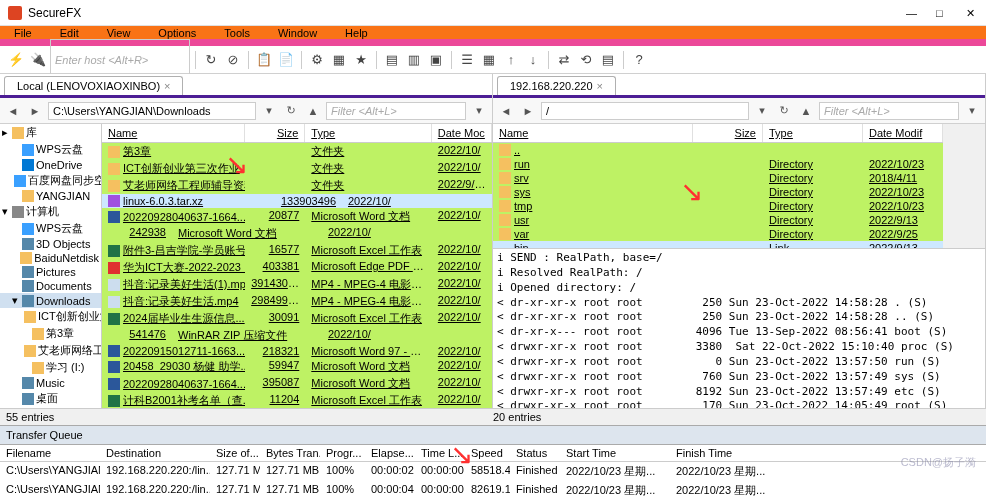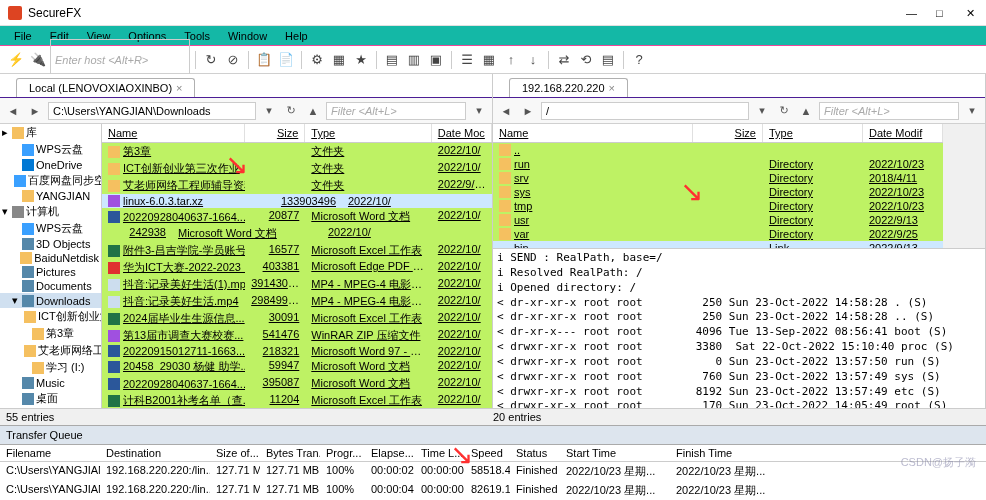--- a/index.html
+++ b/index.html
@@ -2,29 +2,29 @@
 <html><head>
 <meta charset="utf-8">
 <style>
 * { margin: 0; padding: 0; box-sizing: border-box; font-family: "Segoe UI", Tahoma, sans-serif; font-size: 11px; }
 body { background: #f0f0f0; width: 986px; height: 500px; overflow: hidden; display: flex; flex-direction: column; }
 .titlebar { background: #fff; height: 26px; display: flex; align-items: center; padding: 0 8px; border-bottom: 1px solid #e0e0e0; }
 .titlebar .icon { width: 14px; height: 14px; background: #d42; border-radius: 2px; margin-right: 6px; }
 .titlebar .title { flex: 1; font-size: 12px; }
 .winbtns { display: flex; gap: 18px; }
 .winbtn { width: 12px; height: 12px; cursor: pointer; }
-.menubar { background: #14b8a6; height: 20px; display: flex; align-items: center; padding: 0 6px; gap: 2px; border-bottom: 1px solid #ec4899; }
+.menubar { background: #f97316; height: 20px; display: flex; align-items: center; padding: 0 6px; gap: 12px; border-bottom: 7px solid #ec4899; }
 .menubar span { padding: 2px 8px; cursor: pointer; }
 .toolbar { background: #fff; height: 28px; display: flex; align-items: center; padding: 0 6px; gap: 2px; border-bottom: 1px solid #d0d0d0; }
 .tbtn { width: 20px; height: 20px; display: flex; align-items: center; justify-content: center; cursor: pointer; color: #444; font-size: 13px; }
 .sep { width: 1px; height: 18px; background: #ccc; margin: 0 3px; }
 .hostbox { display: flex; align-items: center; border: 1px solid #ccc; padding: 14px 4px; width: 140px; color: #aaa; font-style: italic; }
 .panes { flex: 1; display: flex; min-height: 0; }
 .pane { flex: 1; display: flex; flex-direction: column; border-right: 1px solid #ccc; min-width: 0; }
-.tabrow { background: #fff; height: 24px; display: flex; align-items: flex-end; border-bottom: 1px solid #4c1d95; padding-left: 16px; }
+.tabrow { background: #fff; height: 24px; display: flex; align-items: flex-end; border-bottom: 3px solid #4c1d95; padding-left: 4px; }
 .tab { background: #fff; border: 1px solid #b0b0b0; border-bottom: none; padding: 3px 12px; border-radius: 3px 3px 0 0; font-size: 11px; display: flex; align-items: center; gap: 4px; }
 .tab .x { color: #888; cursor: pointer; }
 .addrrow { background: #f8f8f8; height: 26px; display: flex; align-items: center; padding: 0 4px; gap: 4px; border-bottom: 1px solid #d0d0d0; }
 .pathbox { flex: 1; border: 1px solid #ccc; background: #fff; padding: 2px 4px; display: flex; align-items: center; }
 .filterbox { width: 140px; border: 1px solid #ccc; background: #fff; padding: 2px 4px; color: #aaa; font-style: italic; }
 .navbtn { width: 18px; height: 18px; cursor: pointer; color: #555; display: flex; align-items: center; justify-content: center; }
 .body { flex: 1; display: flex; min-height: 0; }
 .tree { width: 102px; background: #fff; border-right: 1px solid #ccc; overflow-y: auto; overflow-x: hidden; font-size: 11px; }
 .tree-item { padding: 1px 2px; display: flex; align-items: center; gap: 2px; white-space: nowrap; cursor: pointer; }
 .tree-item.sel { background: #d0e0f0; }
@@ -333,24 +333,20 @@
             <div class="row">
               <div class="c-name">
                 <span class="fi fi-excel"></span>
                 <span>2024届毕业生生源信息...</span>
               </div>
               <div class="c-size">30091</div>
               <div class="c-type">Microsoft Excel 工作表</div>
               <div class="c-date">2022/10/</div>
             </div>
             <div class="row">
-              <div class="c-name">
-                <span class="fi fi-zip"></span>
-                <span>第13届市调查大赛校赛...</span>
-              </div>
               <div class="c-size">541476</div>
               <div class="c-type">WinRAR ZIP 压缩文件</div>
               <div class="c-date">2022/10/</div>
             </div>
             <div class="row">
               <div class="c-name">
                 <span class="fi fi-word"></span>
                 <span>20220915012711-1663...</span>
               </div>
               <div class="c-size">218321</div>

